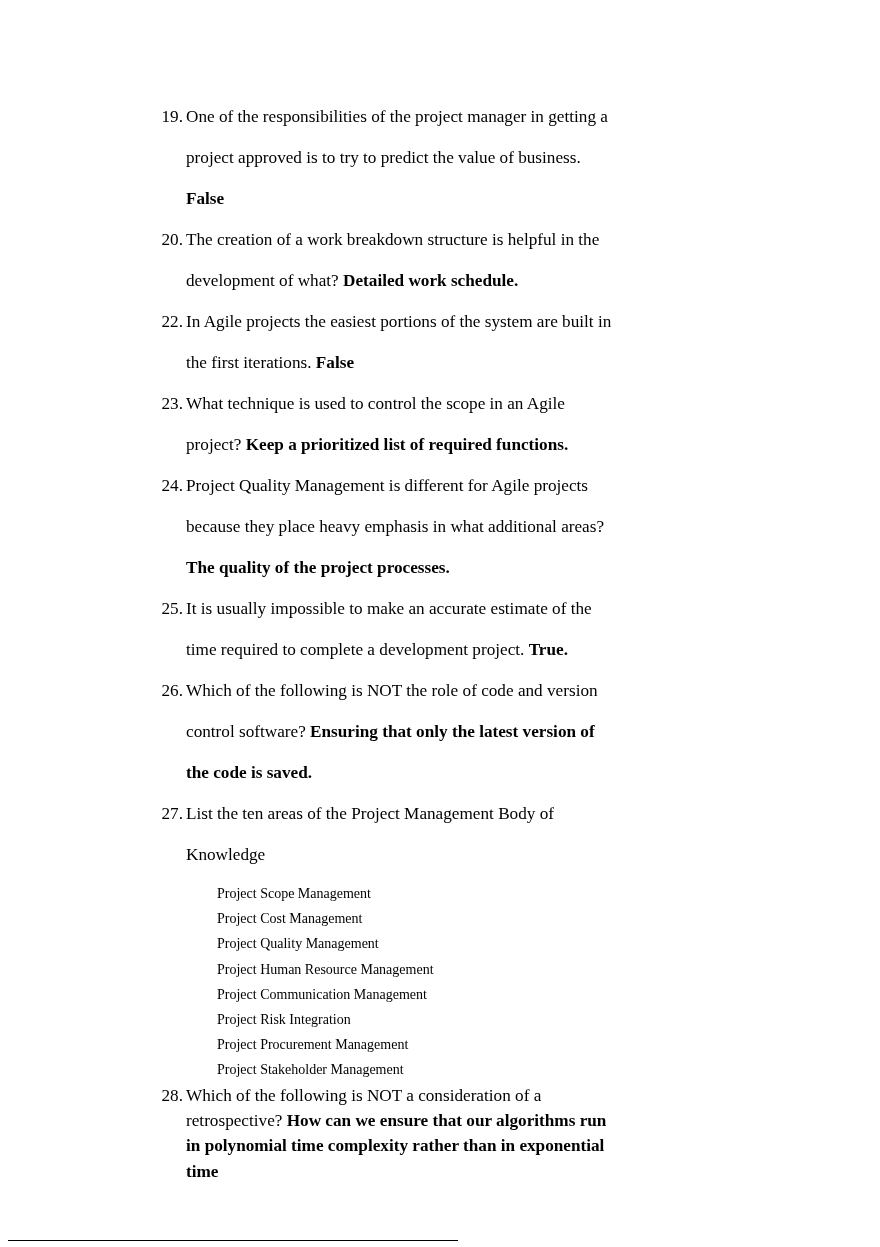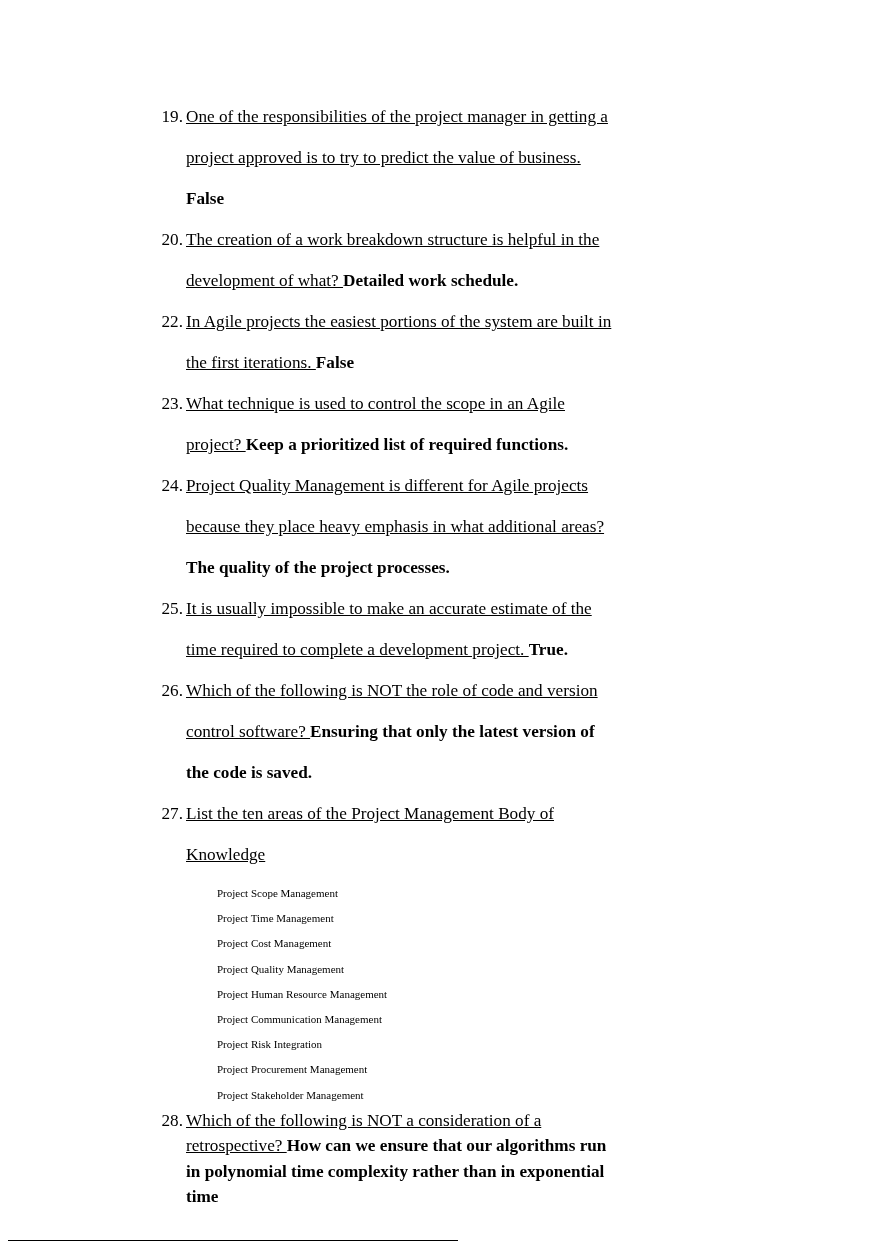--- a/index.html
+++ b/index.html
@@ -38,30 +38,29 @@
   .qa-num {
     position: absolute;
     left: 0;
     top: 0;
     width: 28px;
     text-align: right;
     font-size: 17.2px;
   }
   .qa-text {
     font-weight: normal;
-    text-decoration: underline;
   }
   .qa-answer {
     font-weight: bold;
   }
   .sub-list {
     list-style: none;
     margin: 6px 0 0 0;
     padding: 0 0 0 31px;
-    font-size: 11px;
+    font-size: 14px;
     line-height: 25.2px;
   }
   .sub-list li {
     white-space: nowrap;
   }
   .sub-list li.bold {
     font-weight: normal;
   }
   .tight {
     line-height: 25.4px;
@@ -118,21 +117,20 @@
     <li class="qa-item">
       <span class="qa-num">26.</span>
       <span class="qa-text">Which of the following is NOT the role of code and version control software? </span><span class="qa-answer">Ensuring that only the latest version of the code is saved.</span>
     </li>
 
     <li class="qa-item">
       <span class="qa-num">27.</span>
       <span class="qa-text">List the ten areas of the Project Management Body of Knowledge</span>
       <ul class="sub-list">
         <li>Project Scope Management</li>
-        <li>Project Time Management</li>
         <li>Project Cost Management</li>
         <li>Project Quality Management</li>
         <li>Project Human Resource Management</li>
         <li>Project Communication Management</li>
         <li>Project Risk Integration</li>
         <li>Project Procurement Management</li>
         <li class="bold">Project Stakeholder Management</li>
       </ul>
     </li>
 

